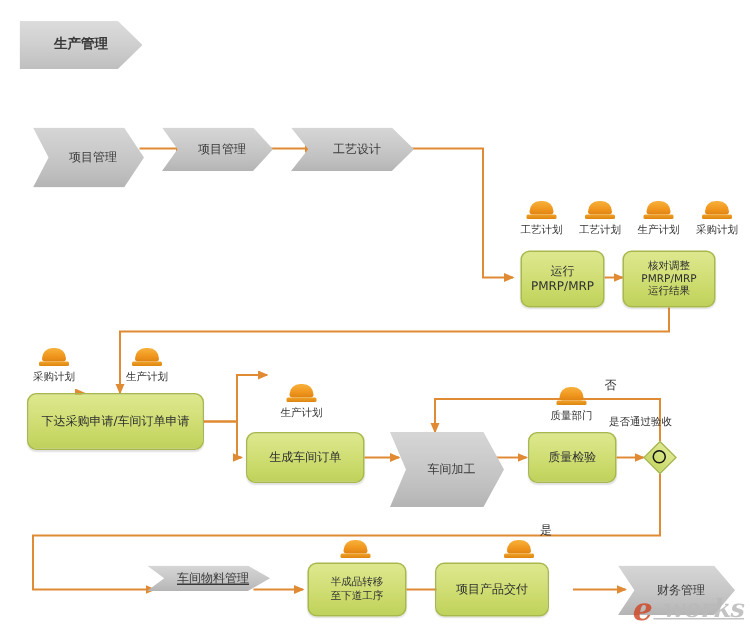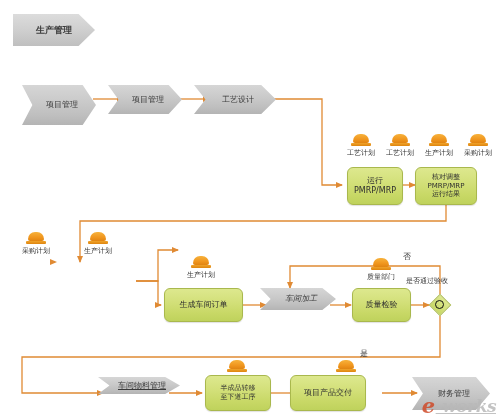--- a/index.html
+++ b/index.html
@@ -216,27 +216,30 @@
     <div class="base"></div>
   </div>
   <div class="lbl center" style="left:201px;top:270px;">生产计划</div>
 
   <div class="dicon" style="left:371px;top:258px;">
     <div class="cap"></div>
     <div class="base"></div>
   </div>
   <div class="lbl center" style="left:381px;top:272px;">质量部门</div>
 
+  <div class="task fs8" style="left:18px;top:262px;width:118px;height:38px;">
+    <span>下达采购申请/车间订单申请</span>
+  </div>
 
 
   <div class="task fs8" style="left:164px;top:288px;width:79px;height:34px;">
     <span>生成车间订单</span>
   </div>
 
-  <div class="chev fs8" style="left:260px;top:288px;width:76px;height:22px;font-style:italic;">
+  <div class="chev fs8" style="left:260px;top:288px;width:76px;height:50px;">
     <span>车间加工</span>
   </div>
 
   <div class="task fs8" style="left:352px;top:288px;width:59px;height:34px;">
     <span>质量检验</span>
   </div>
 
   <div class="gate" style="left:429px;top:294px;">
     <div class="dia"></div>
     <div class="ring"></div>

